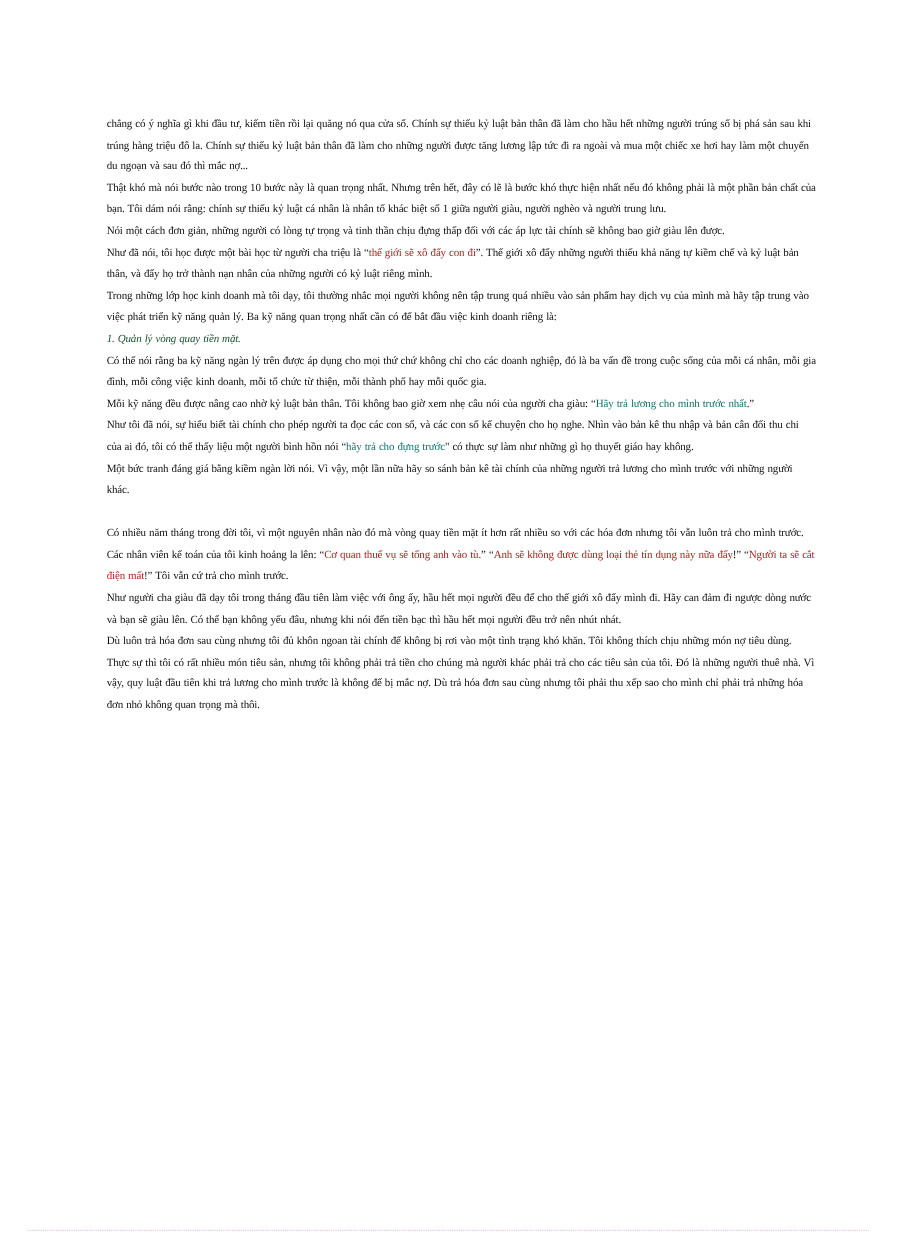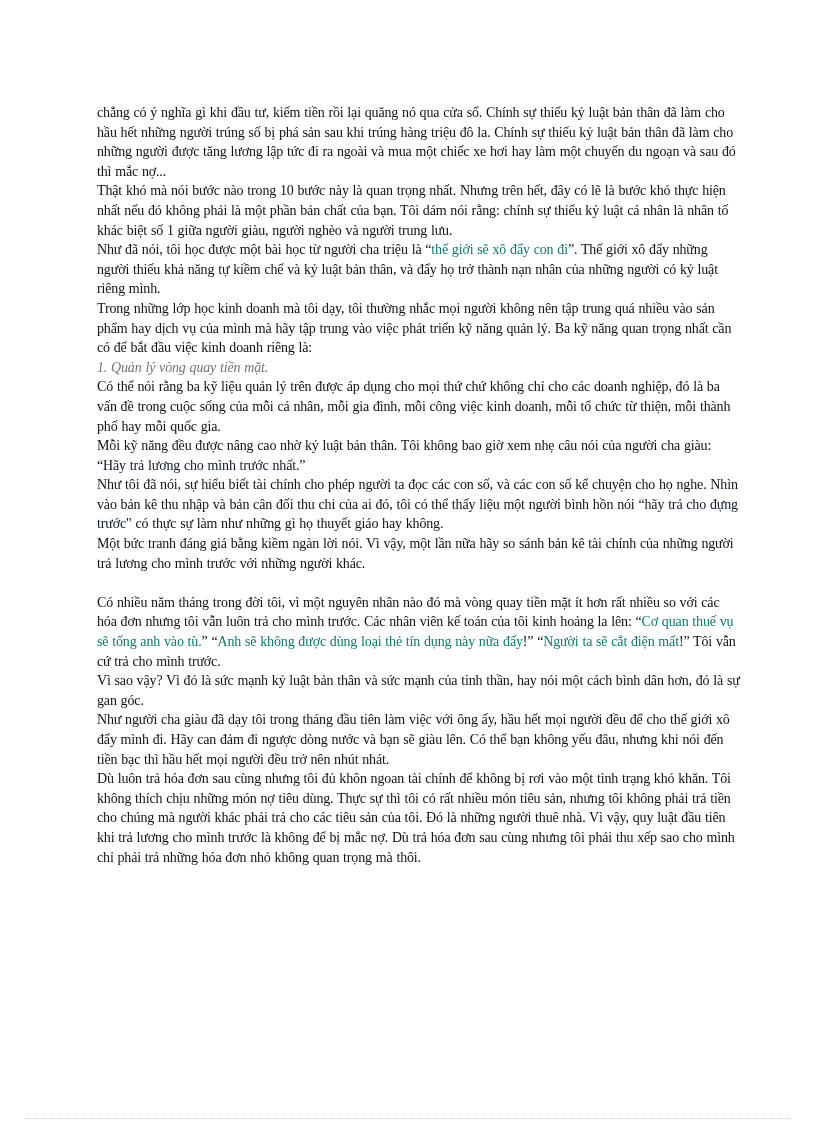--- a/index.html
+++ b/index.html
@@ -1,53 +1,53 @@
 <!DOCTYPE html>
 <html><head>
 <meta charset="utf-8">
 <style>
   html, body { margin: 0; padding: 0; background: #ffffff; }
   body { width: 816px; height: 1123px; position: relative; overflow: hidden; }
   .page {
     position: absolute; left: 97px; top: 103px; width: 645px;
     font-family: "Liberation Serif", "DejaVu Serif", serif;
-    font-size: 14px; line-height: 19.6px; color: #111111;
+    font-size: 10px; line-height: 19.6px; color: #111111;
     letter-spacing: -0.15px; word-spacing: 0.5px;
   }
   .page p { margin: 0; }
-  .red { color: #0f766e; font-family: Liberation Serif, serif; }
-  .blue { color: #0f172a; }
-  .list-item { color: #737373; font-style: italic; }
+  .red { color: #b91c1c; font-family: Liberation Serif, serif; }
+  .blue { color: #0f766e; }
+  .list-item { color: #14532d; font-style: italic; }
   .blank { height: 19.6px; }
   .dotted-rule {
     position: absolute; left: 25px; right: 26px; top: 1118px; height: 0;
     border-top: 1px dotted #e8b8e8;
   }
 </style>
 </head>
 <body>
 
 <div class="page">
   <div id="sec1">
       <p><span>chẳng có ý nghĩa gì khi đầu tư, kiếm tiền rồi lại quăng nó qua cửa sổ. Chính sự thiếu kỷ luật bản thân đã làm cho hầu hết những người trúng số bị phá sản sau khi trúng hàng triệu đô la. Chính sự thiếu kỷ luật bản thân đã làm cho những người được tăng lương lập tức đi ra ngoài và mua một chiếc xe hơi hay làm một chuyến du ngoạn và sau đó thì mắc nợ...</span></p>
       <p><span>Thật khó mà nói bước nào trong 10 bước này là quan trọng nhất. Nhưng trên hết, đây có lẽ là bước khó thực hiện nhất nếu đó không phải là một phần bản chất của bạn. Tôi dám nói rằng: chính sự thiếu kỷ luật cá nhân là nhân tố khác biệt số 1 giữa người giàu, người nghèo và người trung lưu.</span></p>
+      <p><span>Nói một cách đơn giản, những người có lòng tự trọng và tinh thần chịu đựng thấp đối với các áp lực tài chính sẽ không bao giờ giàu lên được.</span></p>
       <p><span>Như đã nói, tôi học được một bài học từ người cha triệu là “</span><span class="red">thế giới sẽ xô đẩy con đi</span><span>”. Thế giới xô đẩy những người thiếu khả năng tự kiềm chế và kỷ luật bản thân, và đẩy họ trở thành nạn nhân của những người có kỷ luật riêng mình.</span></p>
       <p><span>Trong những lớp học kinh doanh mà tôi dạy, tôi thường nhắc mọi người không nên tập trung quá nhiều vào sản phẩm hay dịch vụ của mình mà hãy tập trung vào việc phát triển kỹ năng quản lý. Ba kỹ năng quan trọng nhất cần có để bắt đầu việc kinh doanh riêng là:</span></p>
     </div>
   <div id="list">
     <p class="list-item">1. Quản lý vòng quay tiền mặt.</p>
   </div>
   <div id="sec2">
-      <p><span>Có thể nói rằng ba kỹ liệu quản lý trên được áp dụng cho mọi thứ chứ không chỉ cho các doanh nghiệp, đó là ba vấn đề trong cuộc sống của mỗi cá nhân, mỗi gia đình, mỗi công việc kinh doanh, mỗi tổ chức từ thiện, mỗi thành phố hay mỗi quốc gia.</span></p>
+      <p><span>Có thể nói rằng ba kỹ năng ngàn lý trên được áp dụng cho mọi thứ chứ không chỉ cho các doanh nghiệp, đó là ba vấn đề trong cuộc sống của mỗi cá nhân, mỗi gia đình, mỗi công việc kinh doanh, mỗi tổ chức từ thiện, mỗi thành phố hay mỗi quốc gia.</span></p>
       <p><span>Mỗi kỹ năng đều được nâng cao nhờ kỷ luật bản thân. Tôi không bao giờ xem nhẹ câu nói của người cha giàu: “</span><span class="blue">Hãy trả lương cho mình trước nhất</span><span>.”</span></p>
       <p><span>Như tôi đã nói, sự hiểu biết tài chính cho phép người ta đọc các con số, và các con số kể chuyện cho họ nghe. Nhìn vào bản kê thu nhập và bản cân đối thu chi của ai đó, tôi có thể thấy liệu một người bình hồn nói “</span><span class="blue">hãy trả cho đựng trước</span><span>" có thực sự làm như những gì họ thuyết giáo hay không.</span></p>
       <p><span>Một bức tranh đáng giá bằng kiềm ngàn lời nói. Vì vậy, một lần nữa hãy so sánh bản kê tài chính của những người trả lương cho mình trước với những người khác.</span></p>
     </div>
   <div class="blank"></div>
   <div id="sec3">
       <p><span>Có nhiều năm tháng trong đời tôi, vì một nguyên nhân nào đó mà vòng quay tiền mặt ít hơn rất nhiều so với các hóa đơn nhưng tôi vẫn luôn trả cho mình trước. Các nhân viên kế toán của tôi kinh hoảng la lên: “</span><span class="red">Cơ quan thuế vụ sẽ tống anh vào tù.</span><span>” “</span><span class="red">Anh sẽ không được dùng loại thẻ tín dụng này nữa đấy</span><span>!” “</span><span class="red">Người ta sẽ cắt điện mất</span><span>!” Tôi vẫn cứ trả cho mình trước.</span></p>
-      <p><span>Vì sao vậy? Vì đó là sức mạnh kỷ luật bản thân và sức mạnh của tinh thần, hay nói một cách bình dân hơn, đó là sự gan góc.</span></p>
       <p><span>Như người cha giàu đã dạy tôi trong tháng đầu tiên làm việc với ông ấy, hầu hết mọi người đều để cho thế giới xô đẩy mình đi. Hãy can đảm đi ngược dòng nước và bạn sẽ giàu lên. Có thể bạn không yếu đâu, nhưng khi nói đến tiền bạc thì hầu hết mọi người đều trở nên nhút nhát.</span></p>
       <p><span>Dù luôn trả hóa đơn sau cùng nhưng tôi đủ khôn ngoan tài chính để không bị rơi vào một tình trạng khó khăn. Tôi không thích chịu những món nợ tiêu dùng. Thực sự thì tôi có rất nhiều món tiêu sản, nhưng tôi không phải trả tiền cho chúng mà người khác phải trả cho các tiêu sản của tôi. Đó là những người thuê nhà. Vì vậy, quy luật đầu tiên khi trả lương cho mình trước là không để bị mắc nợ. Dù trả hóa đơn sau cùng nhưng tôi phải thu xếp sao cho mình chỉ phải trả những hóa đơn nhỏ không quan trọng mà thôi.</span></p>
     </div>
 </div>
 
 <div class="dotted-rule"></div>
 
 </body></html>

